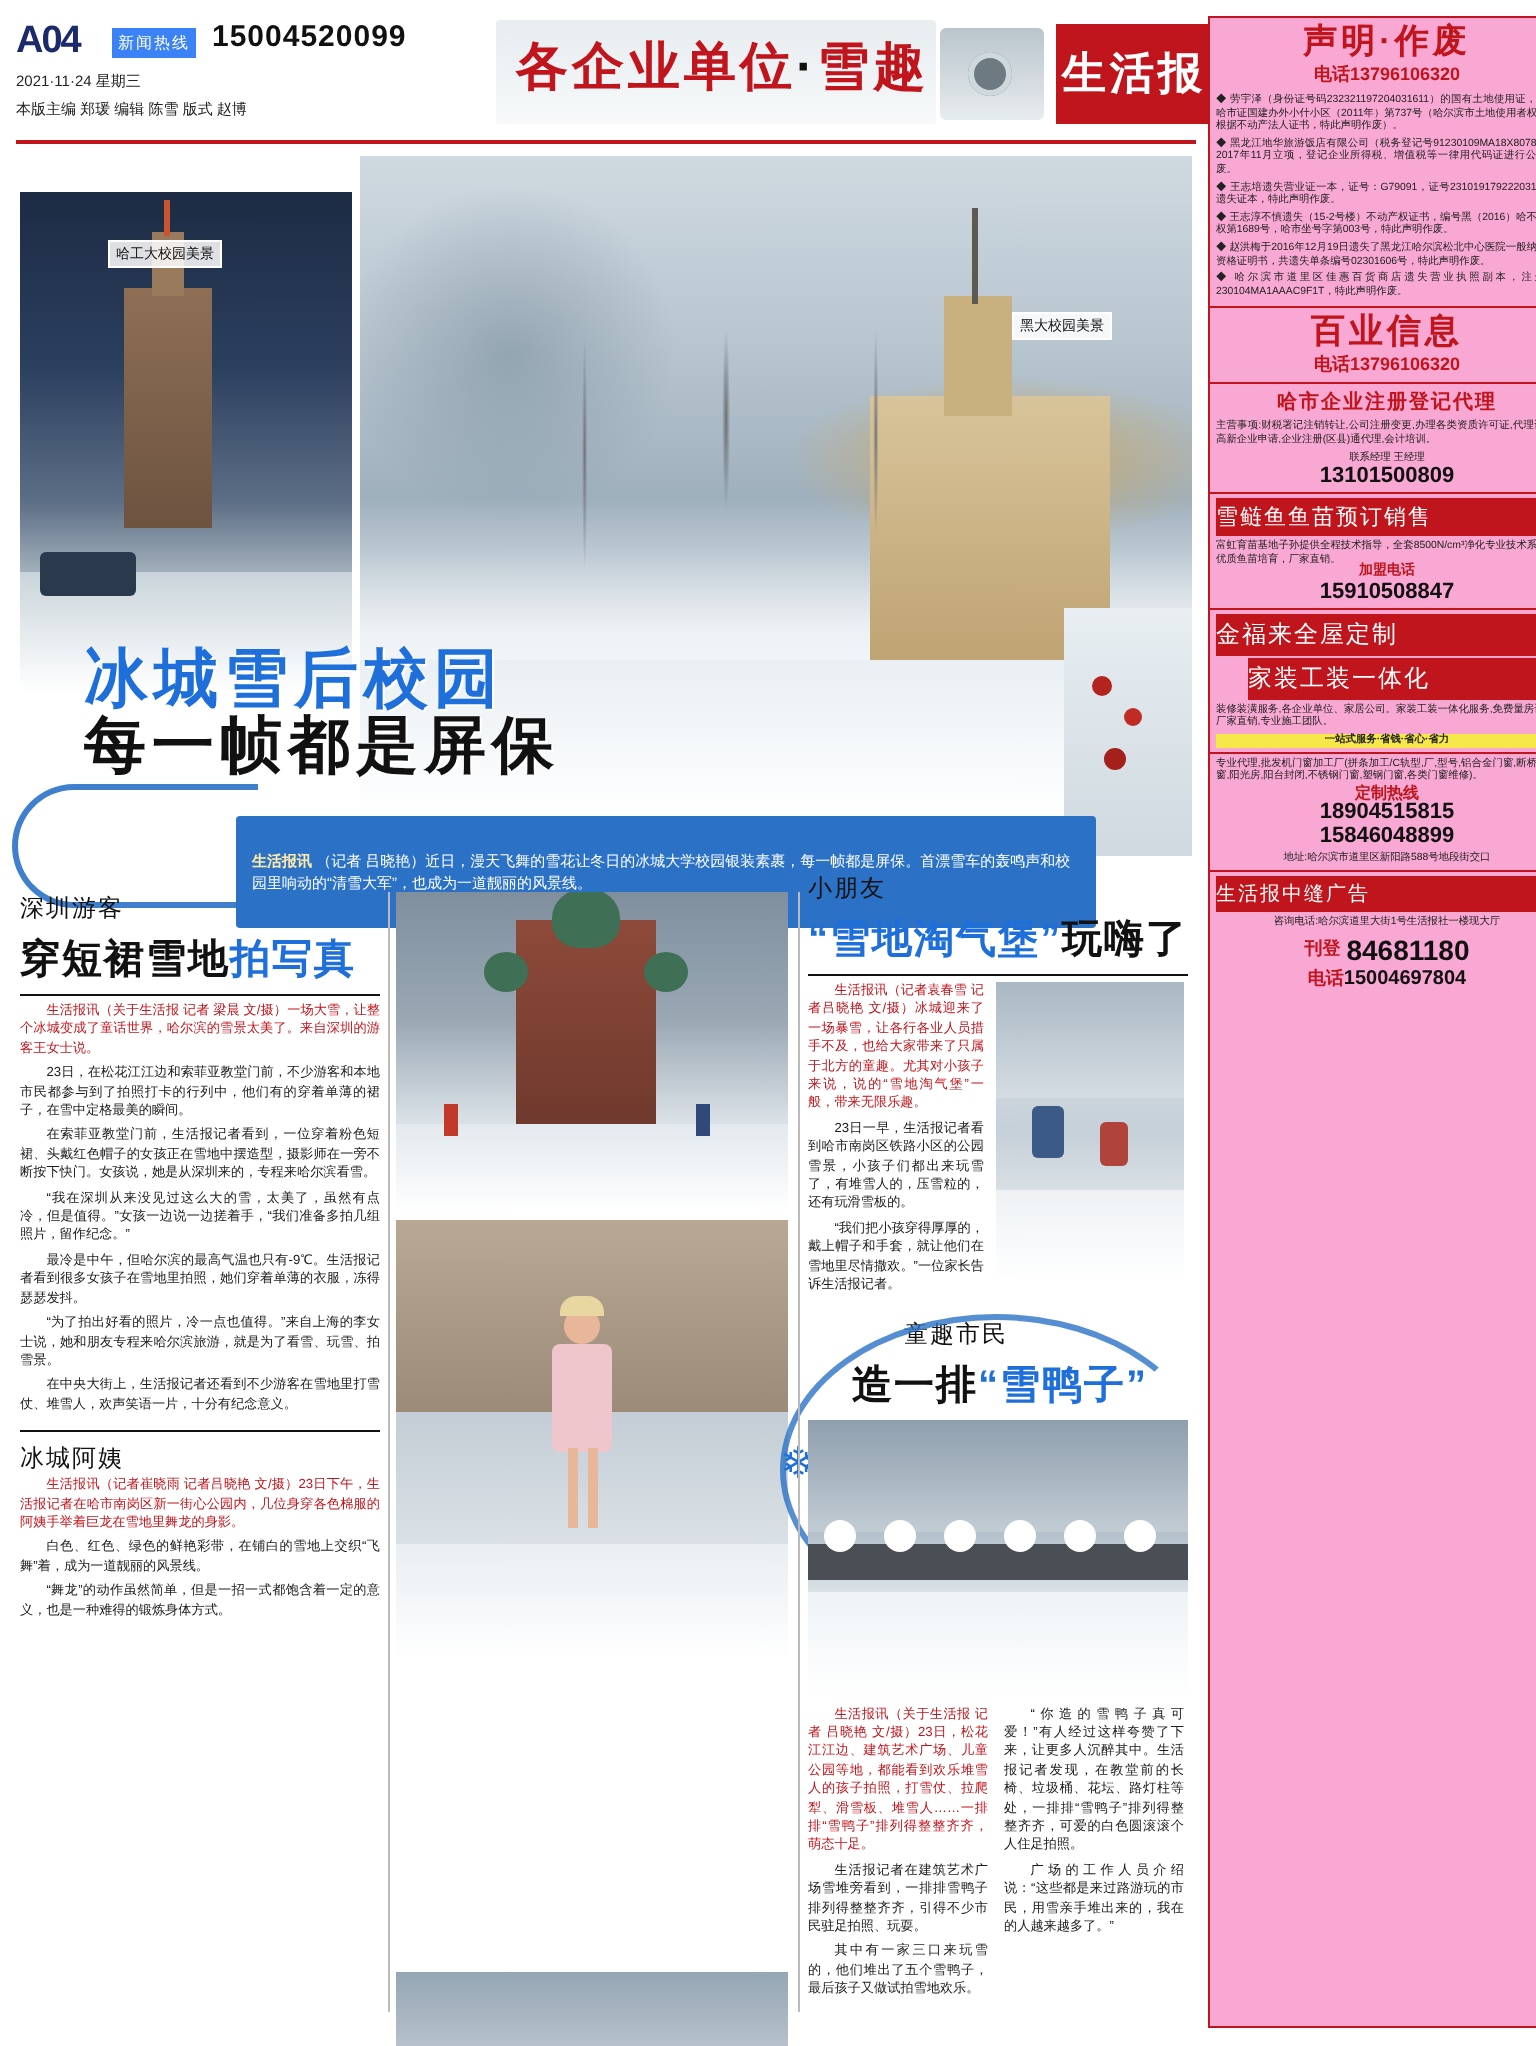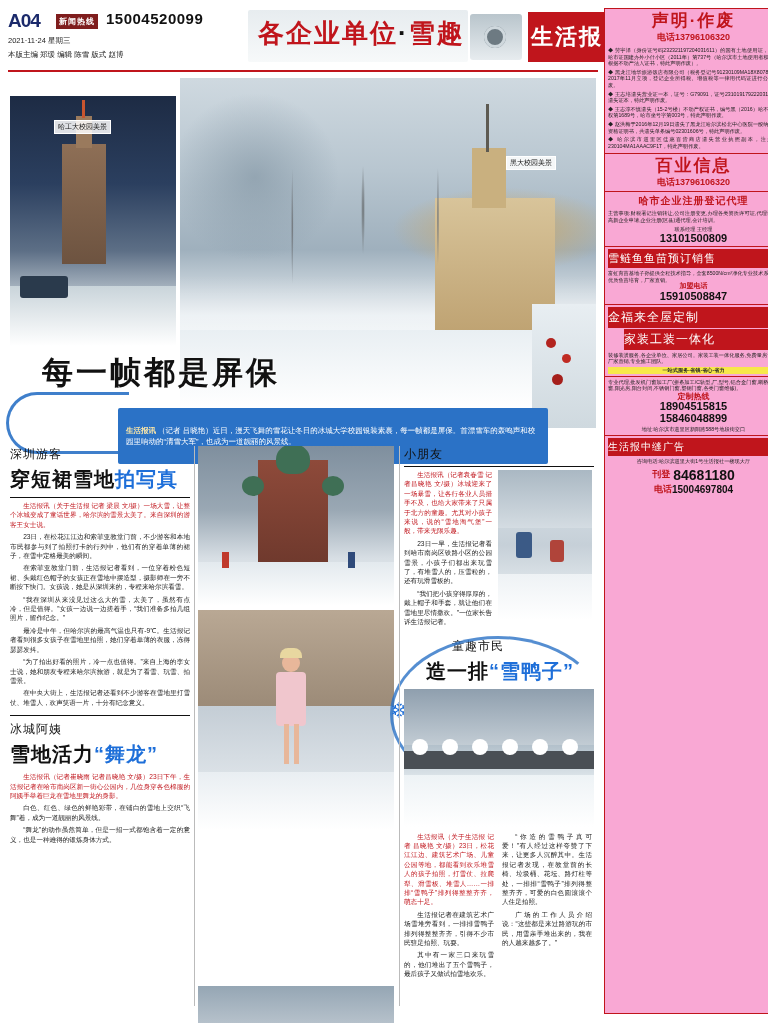--- a/index.html
+++ b/index.html
@@ -2,21 +2,21 @@
 <html><head>
 <meta charset="utf-8">
 <style>
   html,body{margin:0;padding:0;background:#fff;}
   body{width:768px;height:1023px;font-family:"Liberation Sans",sans-serif;color:#111;overflow:hidden;}
   .page{position:relative;width:768px;height:1023px;background:#fff;}
 
   
   .masthead{position:absolute;left:8px;top:8px;width:590px;height:62px;border-bottom:2px solid #c0151c;}
   .pageno{position:absolute;left:0;top:2px;font-size:19px;font-weight:bold;color:#1b2a6b;letter-spacing:-1px;}
-  .pageno-box{position:absolute;left:48px;top:6px;background:#7f1d1d;color:#fff;font-size:8px;padding:2px 3px;letter-spacing:1px;font-weight:bold;}
+  .pageno-box{position:absolute;left:48px;top:6px;background:#3b82f6;color:#fff;font-size:8px;padding:2px 3px;letter-spacing:1px;}
   .hotline{position:absolute;left:98px;top:2px;font-size:15px;font-weight:bold;color:#111;letter-spacing:0.5px;}
   .dateline{position:absolute;left:0;top:28px;font-size:7.5px;color:#222;white-space:nowrap;}
   .editline{position:absolute;left:0;top:42px;font-size:7.5px;color:#222;white-space:nowrap;}
   .topic{position:absolute;left:250px;top:8px;font-size:26px;font-weight:bold;color:#111;letter-spacing:2px;}
   .topic .red{color:#c0151c;}
   .topicbg{position:absolute;left:240px;top:2px;width:220px;height:52px;background:linear-gradient(180deg,#dfe6ea,#f4f7f8);border-radius:2px;opacity:.75;}
   .brandbox{position:absolute;left:520px;top:4px;width:78px;height:50px;background:#c0151c;color:#fff;display:flex;align-items:center;justify-content:center;font-size:22px;font-weight:bold;letter-spacing:2px;}
   .cam{position:absolute;left:462px;top:6px;width:52px;height:46px;background:linear-gradient(180deg,#b9c5cc,#e7ecef);border-radius:3px;}
   .cam:after{content:"";position:absolute;left:14px;top:12px;width:22px;height:22px;border-radius:50%;background:#6d7a82;box-shadow:inset 0 0 0 3px #cfd8dd;}
 
@@ -50,21 +50,21 @@
   
   .kicker{font-size:12px;color:#111;font-weight:normal;letter-spacing:1px;}
   .headline{font-size:20px;font-weight:bold;letter-spacing:1px;color:#111;}
   .headline .blue{color:#1e6fd9;}
   .body{font-size:6.6px;line-height:9.4px;text-align:justify;color:#1a1a1a;}
   .body p{margin:0 0 3px 0;text-indent:2em;}
   .src{color:#c0151c;}
 
   .col1{position:absolute;left:10px;top:446px;width:180px;}
   .col2{position:absolute;left:198px;top:446px;width:196px;}
-  .col3{position:absolute;left:404px;top:446px;width:190px;}
+  .col3{position:absolute;left:404px;top:436px;width:190px;}
 
   .divider-v{position:absolute;width:1px;background:#bbb;}
   .hr-thin{border-top:1px solid #111;height:0;margin:3px 0;}
 
   .snowflake{position:absolute;color:#1e6fd9;font-size:22px;}
   .arc{position:absolute;border:3px solid #2b72c6;border-radius:50%;}
 </style>
 </head>
 <body>
 
@@ -122,20 +122,21 @@
          background:linear-gradient(180deg,#e8eef2,#cfd9df);">
       <div style="position:absolute;left:14px;top:34px;width:10px;height:10px;border-radius:50%;background:#b3241f;"></div>
       <div style="position:absolute;left:30px;top:50px;width:9px;height:9px;border-radius:50%;background:#c02b23;"></div>
       <div style="position:absolute;left:20px;top:70px;width:11px;height:11px;border-radius:50%;background:#a51f1b;"></div>
     </div>
 
     <div class="cap" style="left:496px;top:78px;">黑大校园美景</div>
   </div>
 
   <div class="swoosh"></div>
+  <div class="leadtitle1">冰城雪后校园</div>
   <div class="leadtitle2">每一帧都是屏保</div>
 
   <div class="leadsum">
     <b>生活报讯</b>
     <span>（记者 吕晓艳）近日，漫天飞舞的雪花让冬日的冰城大学校园银装素裹，每一帧都是屏保。首漂雪车的轰鸣声和校园里响动的“清雪大军”，也成为一道靓丽的风景线。</span>
   </div>
 
   <div class="col1">
     <div class="kicker">深圳游客</div>
     <div class="headline" style="margin:3px 0 4px 0;">
@@ -147,23 +148,20 @@
       <p>23日，在松花江江边和索菲亚教堂门前，不少游客和本地市民都参与到了拍照打卡的行列中，他们有的穿着单薄的裙子，在雪中定格最美的瞬间。</p>
       <p>在索菲亚教堂门前，生活报记者看到，一位穿着粉色短裙、头戴红色帽子的女孩正在雪地中摆造型，摄影师在一旁不断按下快门。女孩说，她是从深圳来的，专程来哈尔滨看雪。</p>
       <p>“我在深圳从来没见过这么大的雪，太美了，虽然有点冷，但是值得。”女孩一边说一边搓着手，“我们准备多拍几组照片，留作纪念。”</p>
       <p>最冷是中午，但哈尔滨的最高气温也只有-9℃。生活报记者看到很多女孩子在雪地里拍照，她们穿着单薄的衣服，冻得瑟瑟发抖。</p>
       <p>“为了拍出好看的照片，冷一点也值得。”来自上海的李女士说，她和朋友专程来哈尔滨旅游，就是为了看雪、玩雪、拍雪景。</p>
       <p>在中央大街上，生活报记者还看到不少游客在雪地里打雪仗、堆雪人，欢声笑语一片，十分有纪念意义。</p>
     </div>
 
     <div style="margin-top:8px;border-top:1px solid #111;padding-top:5px;">
       <div class="kicker">冰城阿姨</div>
-      <div class="headline" style="margin:3px 0 4px 0;">
-        <span>雪地活力</span><span class="blue">“舞龙”</span>
-      </div>
       <div class="body">
         <p><span class="src">生活报讯（记者崔晓雨 记者吕晓艳 文/摄）23日下午，生活报记者在哈市南岗区新一街心公园内，几位身穿各色棉服的阿姨手举着巨龙在雪地里舞龙的身影。</span></p>
         <p>白色、红色、绿色的鲜艳彩带，在铺白的雪地上交织“飞舞”着，成为一道靓丽的风景线。</p>
         <p>“舞龙”的动作虽然简单，但是一招一式都饱含着一定的意义，也是一种难得的锻炼身体方式。</p>
       </div>
     </div>
   </div>
 
   <div class="col2">
     <div class="photo" style="position:relative;left:0;top:0;width:196px;height:160px;
@@ -190,20 +188,23 @@
 
     <div class="photo" style="position:relative;left:0;top:160px;width:196px;height:165px;
          background:linear-gradient(180deg,#cfd9e1 0%,#b7c3cc 30%,#e6ecf0 70%,#ffffff 100%);">
       <div style="position:absolute;left:0;top:0;width:100%;height:52px;background:linear-gradient(180deg,#95a6b4,#c3ccd4);"></div>
 
     </div>
   </div>
 
   <div class="col3">
     <div class="kicker">小朋友</div>
+    <div class="headline" style="margin:3px 0 4px 0;">
+      <span class="blue">“雪地淘气堡”</span><span>玩嗨了</span>
+    </div>
     <div class="hr-thin"></div>
 
     <div style="display:flex;gap:6px;">
       <div class="body" style="width:88px;">
         <p><span class="src">生活报讯（记者袁春雪 记者吕晓艳 文/摄）冰城迎来了一场暴雪，让各行各业人员措手不及，也给大家带来了只属于北方的童趣。尤其对小孩子来说，说的“雪地淘气堡”一般，带来无限乐趣。</span></p>
         <p>23日一早，生活报记者看到哈市南岗区铁路小区的公园雪景，小孩子们都出来玩雪了，有堆雪人的，压雪粒的，还有玩滑雪板的。</p>
         <p>“我们把小孩穿得厚厚的，戴上帽子和手套，就让他们在雪地里尽情撒欢。”一位家长告诉生活报记者。</p>
       </div>
       <div class="photo" style="position:relative;width:94px;height:150px;
            background:linear-gradient(180deg,#dbe3e9 0%,#c6d0d8 50%,#f4f7f9 100%);">

